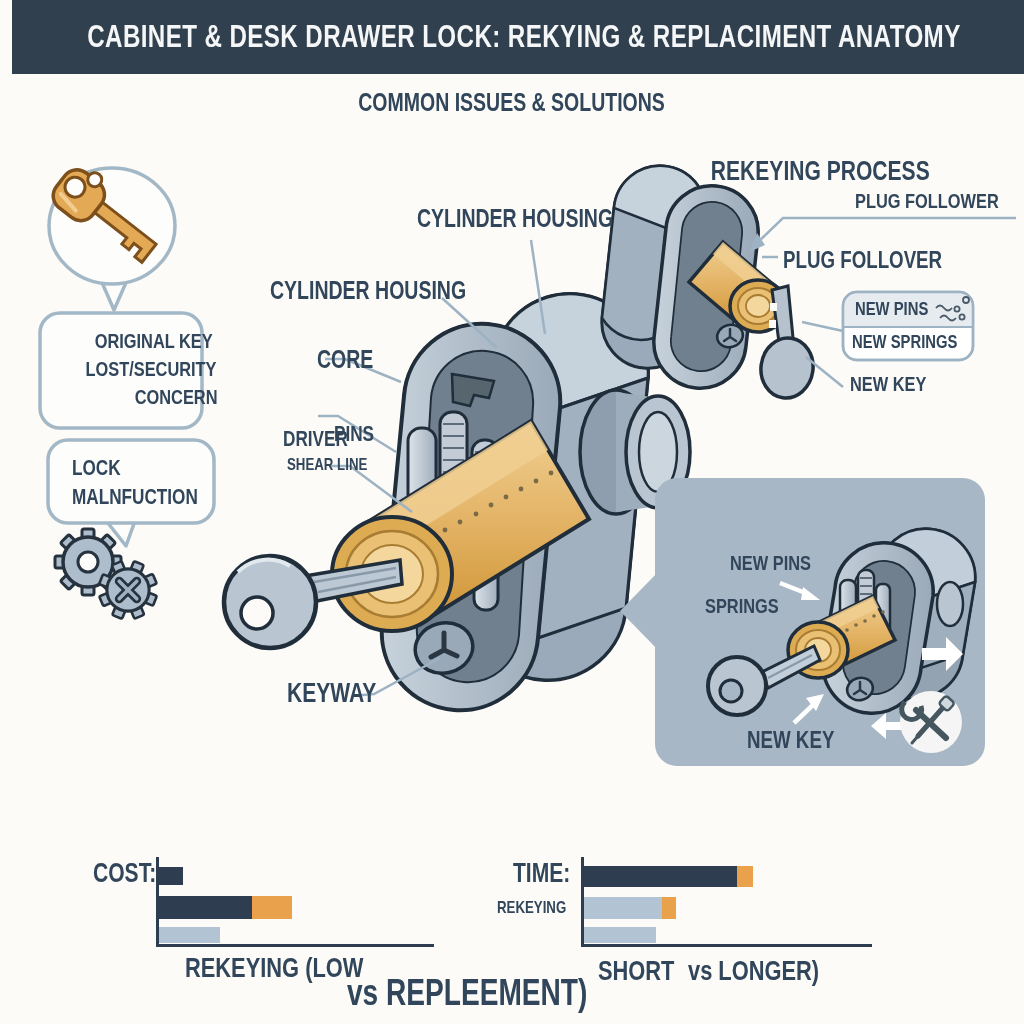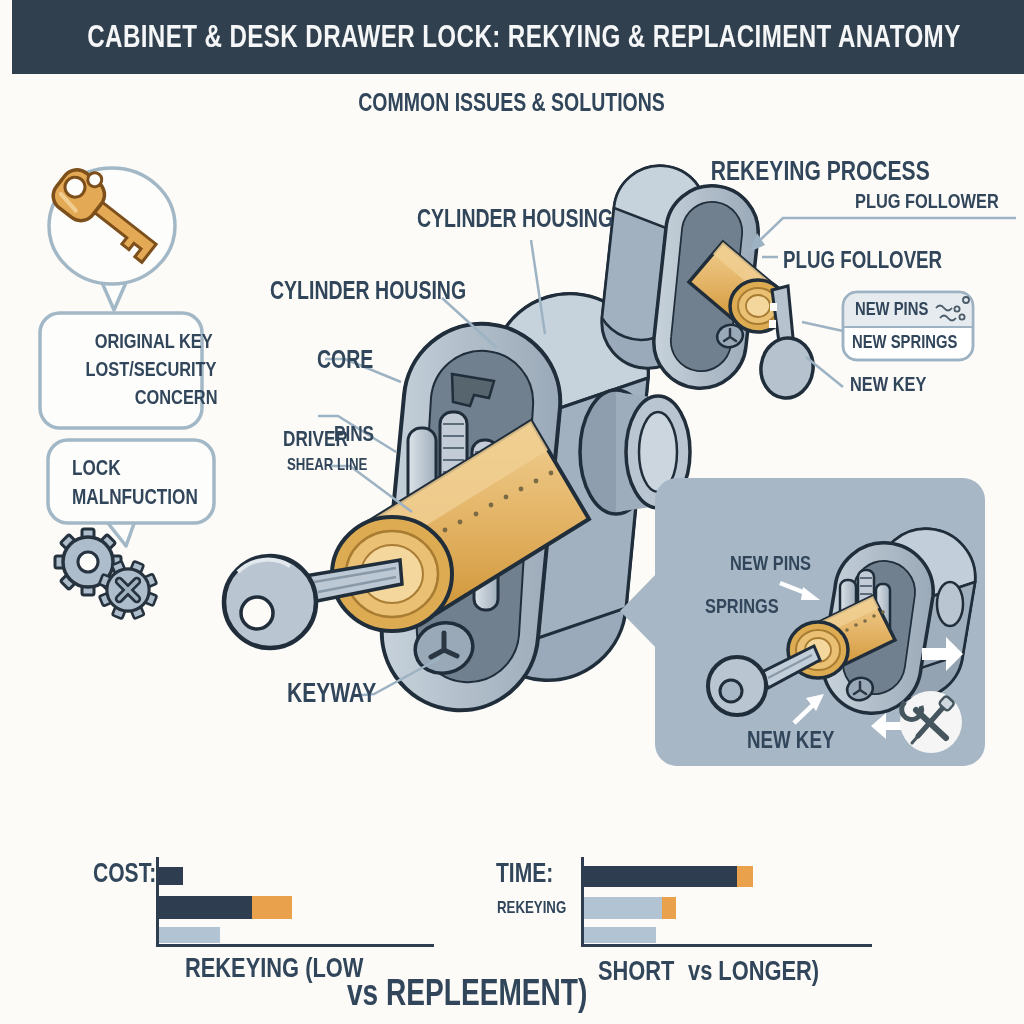--- a/index.html
+++ b/index.html
@@ -334,21 +334,21 @@
         <span class="seg" style="width: 93px; height: 23px; background: rgb(46, 61, 79);"></span>
         <span class="seg" style="width: 40px; height: 23px; background: rgb(233, 162, 75);"></span>
       </div>
     <div class="bar-row" style="left:3px;top:70px;">
         <span class="seg" style="width: 61px; height: 16px; background: rgb(178, 196, 212);"></span>
       </div>
   </div>
   <div class="abs txt textlayer" style="left:185px;top:952px;font-size:28px;"><span class="cond">REKEYING (LOW</span></div>
   <div class="abs txt textlayer" style="left:347px;top:972px;font-size:36px;"><span class="cond">vs REPLEEMENT)</span></div>
 
-  <div class="abs txt textlayer" style="left:496px;top:858px;font-size:27px;"><span class="cond">TIME:</span></div>
+  <div class="abs txt textlayer" style="left:513px;top:858px;font-size:27px;"><span class="cond">TIME:</span></div>
   <div class="abs txt textlayer" style="left:497px;top:898px;font-size:17px;"><span class="cond">REKEYING</span></div>
   <div class="abs chart" style="left:581px;top:857px;width:295px;height:92px;">
     <div class="axis" style="left:0;top:0;width:3px;height:90px;"></div>
     <div class="axis" style="left:0;top:87px;width:291px;height:3px;"></div>
     <div class="bar-row" style="left:3px;top:9px;">
         <span class="seg" style="width: 153px; height: 21px; background: rgb(46, 61, 79);"></span>
         <span class="seg" style="width: 16px; height: 21px; background: rgb(233, 162, 75);"></span>
       </div>
     <div class="bar-row" style="left:3px;top:40px;">
         <span class="seg" style="width: 78px; height: 22px; background: rgb(178, 196, 212);"></span>

